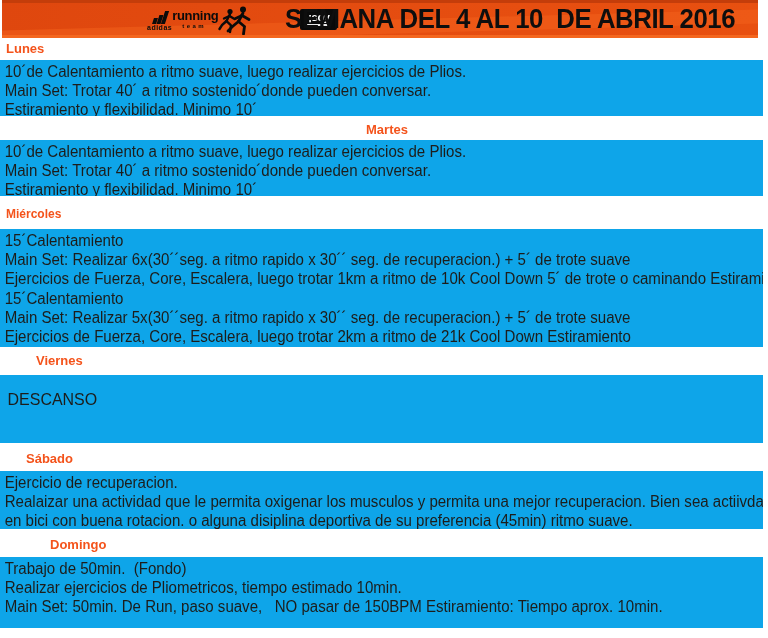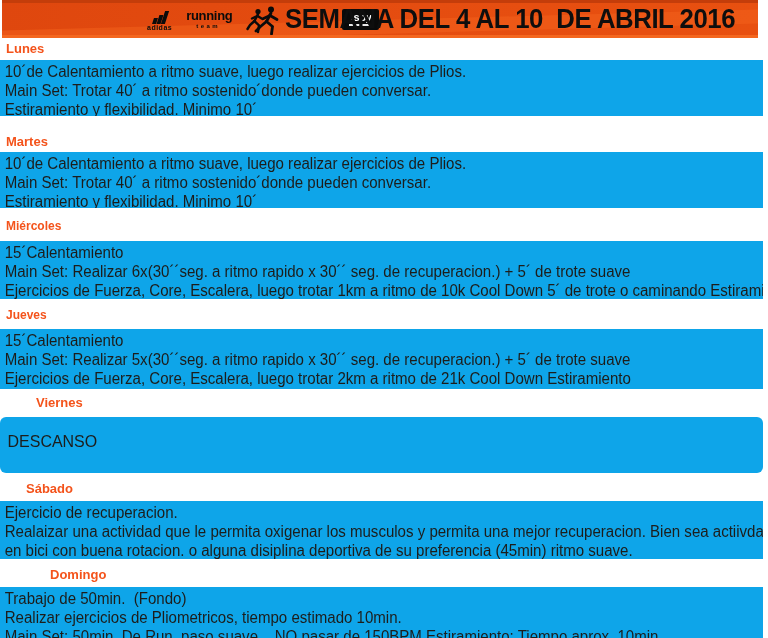--- a/index.html
+++ b/index.html
@@ -16,21 +16,21 @@
     background:linear-gradient(100deg,#df470e 0%,#e54d10 55%,#e85010 100%);
     overflow:hidden;
   }
   .hdr-top-edge{position:absolute;top:0;left:0;right:0;height:3px;background:#c43d0a;}
   .hdr-stripe{
     position:absolute;left:-20px;right:-20px;bottom:4px;height:14px;
     background:#f2601b;opacity:.55;transform:skewY(-1.6deg);
   }
   .hdr-bottom-edge{position:absolute;bottom:0;left:0;right:0;height:3px;background:#f4671f;}
 
-  .logos{position:absolute;left:145px;top:0;height:38px;display:flex;align-items:center;gap:14px;}
+  .logos{position:absolute;left:145px;top:0;height:38px;display:flex;align-items:center;gap:0;}
   .adidas{display:flex;flex-direction:column;align-items:center;margin-top:4px;}
   .adidas-bars{display:flex;align-items:flex-end;gap:1px;height:13px;}
   .adidas-bars i{display:block;width:4px;background:#0b0b0b;transform:skewX(-18deg);}
   .adidas-bars i:nth-child(1){height:6px;}
   .adidas-bars i:nth-child(2){height:9px;}
   .adidas-bars i:nth-child(3){height:13px;}
   .adidas-word{font-size:7px;font-weight:bold;color:#0b0b0b;letter-spacing:.5px;line-height:8px;}
   .running-team{display:flex;flex-direction:column;margin-top:2px;}
   .running-word{font-size:13px;font-weight:bold;color:#0b0b0b;line-height:12px;letter-spacing:-.3px;}
   .team-word{font-size:6px;font-weight:bold;color:#0b0b0b;letter-spacing:2.5px;margin-left:10px;line-height:8px;}
@@ -60,28 +60,28 @@
     background:#0ea5e9;margin-right:5px;overflow:hidden;
   }
   .band-text{
     width:810px;transform:scaleX(.94);transform-origin:0 0;
     padding:2px 0 0 5px;color:#1d1d1b;
   }
   .line{font-size:16px;line-height:19px;white-space:pre;}
 
   .sec-lunes .day-label{margin-top:3px;margin-bottom:4px;}
   .sec-lunes .band{height:56px;}
-  .sec-martes .day-label{margin-top:18px;margin-bottom:3px;}
+  .sec-martes .day-label{margin-top:6px;margin-bottom:3px;text-align:center;}
   .sec-martes .band{height:56px;}
   .sec-miercoles .day-label{margin-top:8px;margin-bottom:5px;}
   .sec-miercoles .band{height:58px;}
   .sec-jueves .day-label{margin-top:6px;margin-bottom:4px;}
   .sec-jueves .band{height:60px;}
   .sec-viernes .day-label{margin-top:6px;margin-bottom:7px;padding-left:36px;}
-  .sec-viernes .band{height:56px;border-radius:6px;}
+  .sec-viernes .band{height:68px;}
   .sec-viernes .band-text{padding-top:15px;padding-left:8px;}
   .sec-viernes .line{font-size:17px;}
   .sec-sabado .day-label{margin-top:8px;margin-bottom:5px;padding-left:26px;}
   .sec-sabado .band{height:58px;}
   .sec-domingo .day-label{margin-top:8px;margin-bottom:5px;margin-left:44px;}
   .sec-domingo .band{height:71px;}
 </style>
 </head>
 <body>
 
@@ -159,21 +159,20 @@
     <div class="band">
       <div class="band-text">
         <div class="line">15´Calentamiento</div>
         <div class="line">Main Set: Realizar 6x(30´´seg. a ritmo rapido x 30´´ seg. de recuperacion.) + 5´ de trote suave</div>
         <div class="line">Ejercicios de Fuerza, Core, Escalera, luego trotar 1km a ritmo de 10k Cool Down 5´ de trote o caminando Estiramiento</div>
       </div>
     </div>
   </section>
 
   <section class="sec-jueves">
-    <div class="day-label large">Jueves</div>
     <div class="band">
       <div class="band-text">
         <div class="line">15´Calentamiento</div>
         <div class="line">Main Set: Realizar 5x(30´´seg. a ritmo rapido x 30´´ seg. de recuperacion.) + 5´ de trote suave</div>
         <div class="line">Ejercicios de Fuerza, Core, Escalera, luego trotar 2km a ritmo de 21k Cool Down Estiramiento</div>
       </div>
     </div>
   </section>
 
   <section class="sec-viernes">

